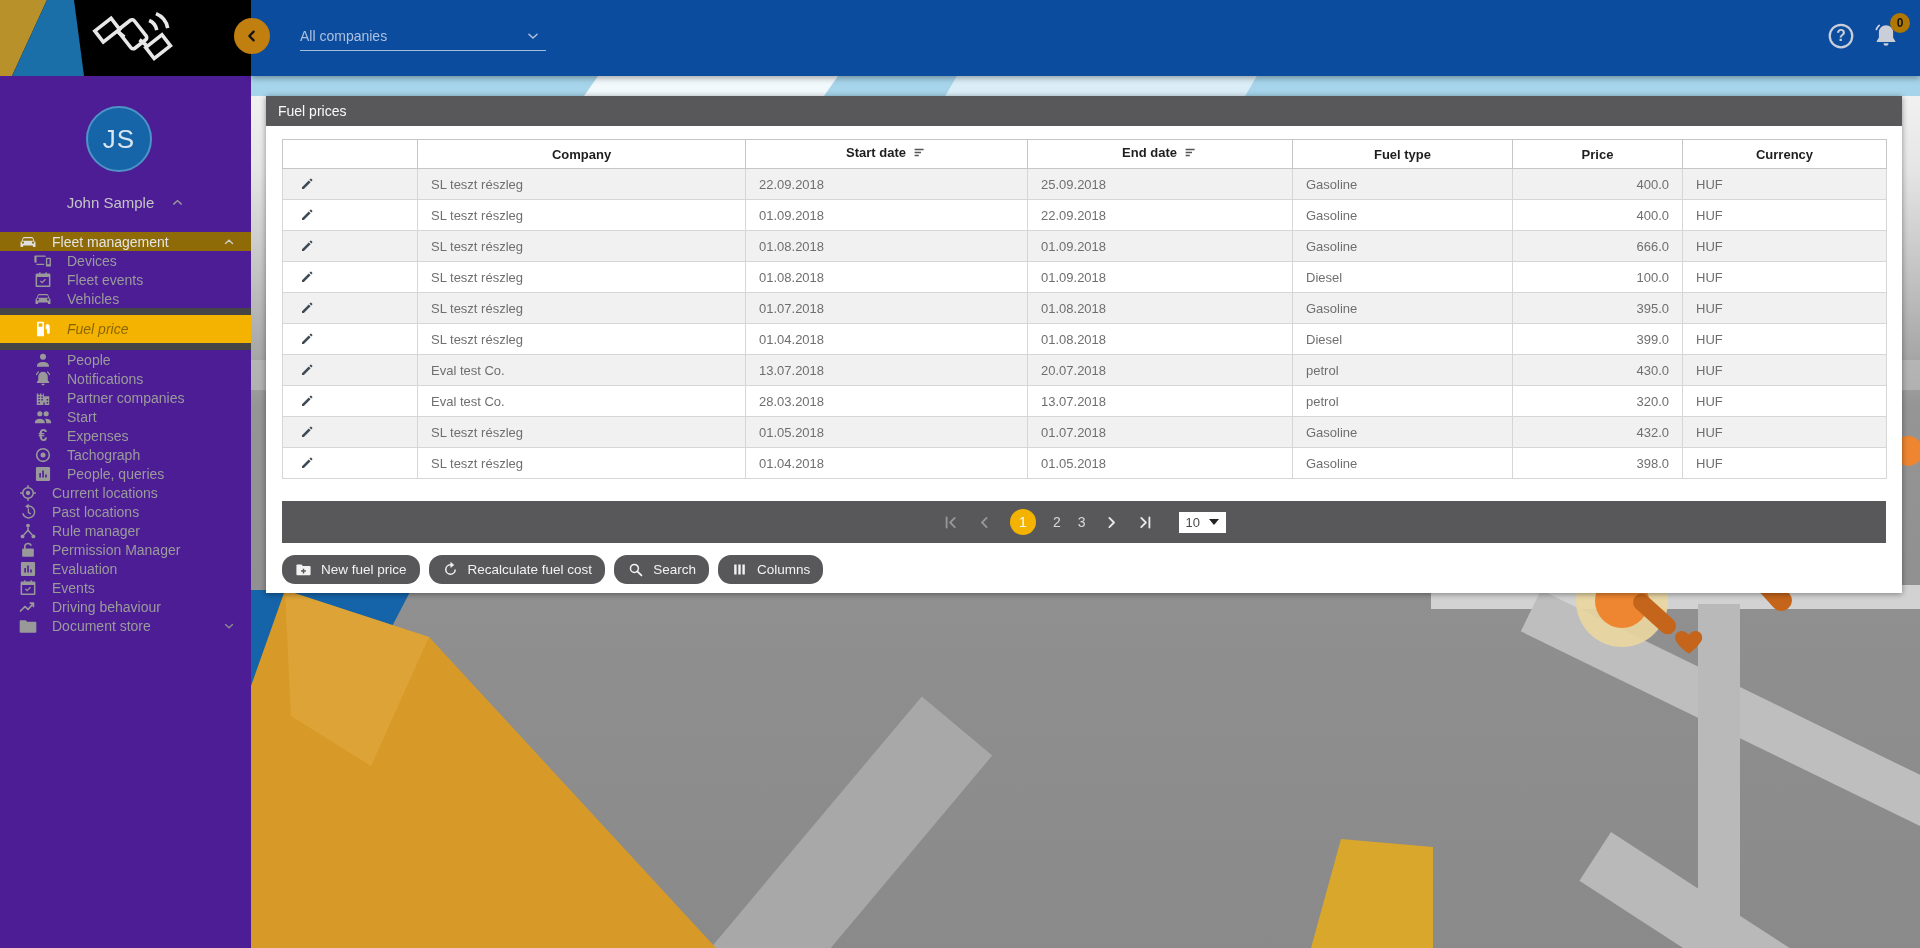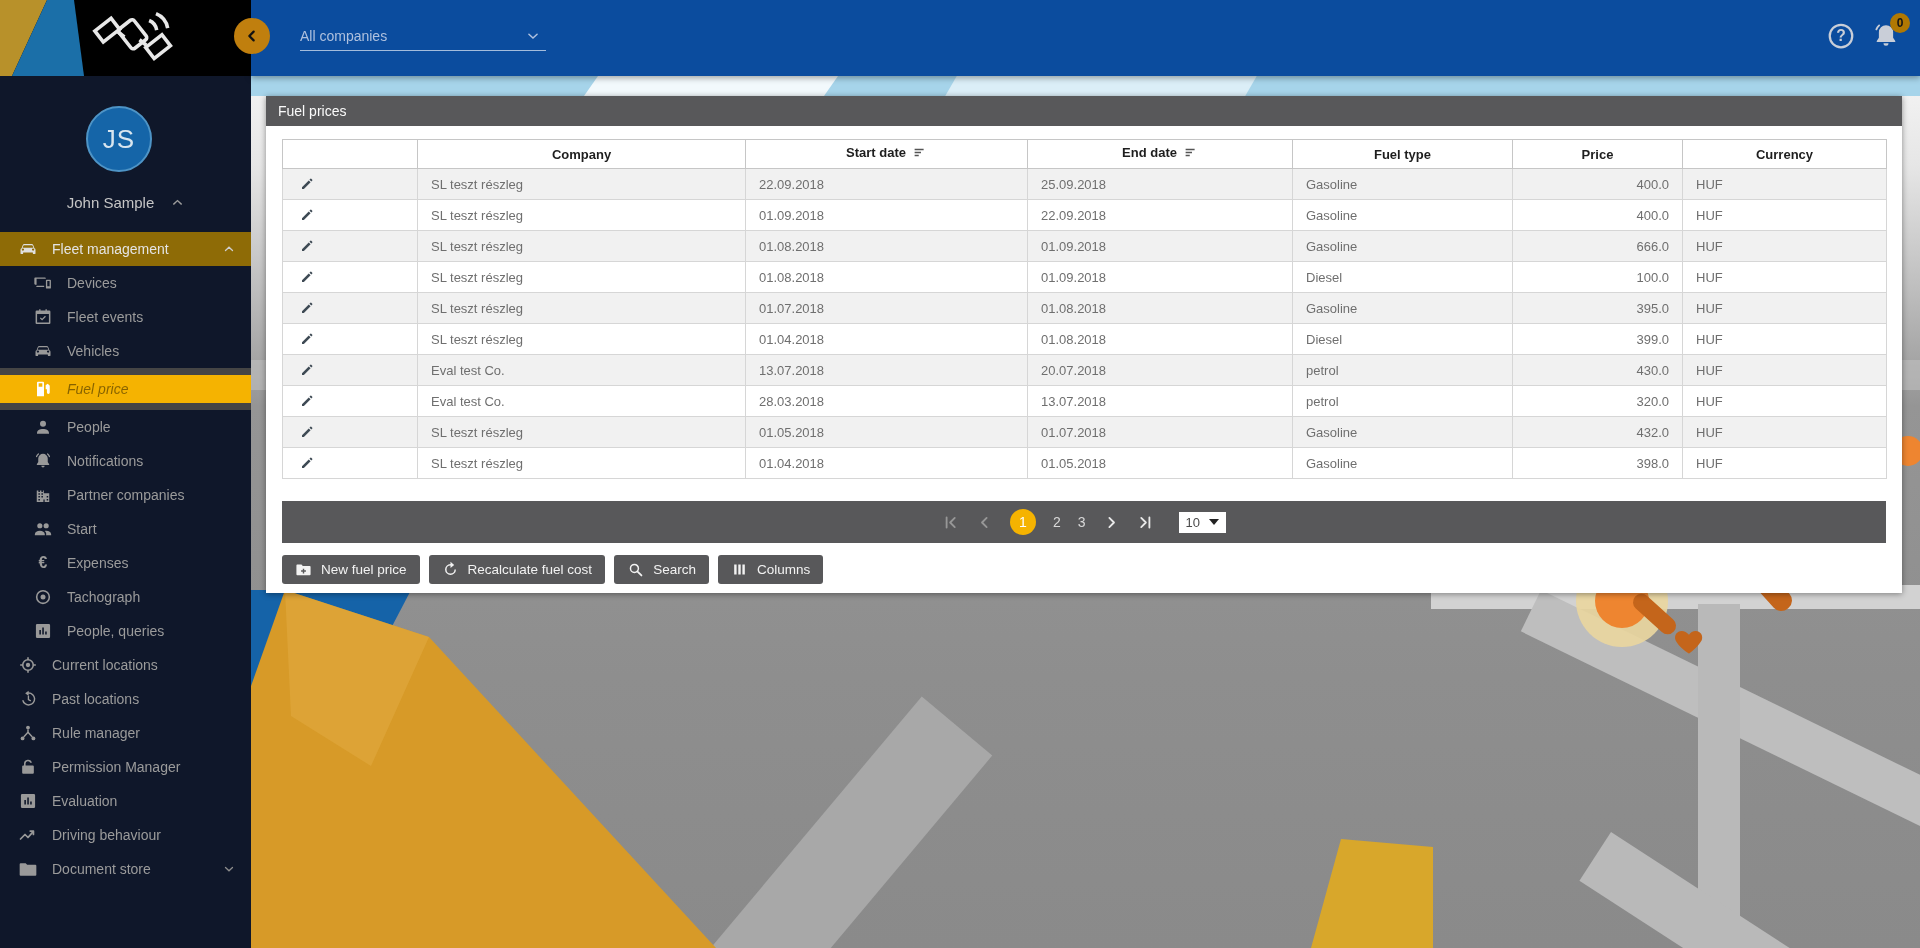--- a/index.html
+++ b/index.html
@@ -1,40 +1,40 @@
 <!DOCTYPE html>
 <html><head>
 <meta charset="utf-8">
 <style>
   * { box-sizing: border-box; margin: 0; padding: 0; }
   html,body { width:1920px; height:948px; overflow:hidden; background:#000;
     font-family:"Liberation Sans", sans-serif; position:relative; }
 
   
   .sidebar { position:absolute; left:0; top:0; width:251px; height:948px;
-    background:#0f172a; z-index:30; }
+    background:#4c1d95; z-index:30; }
   .logo-area { position:relative; height:76px; background:#000; overflow:hidden; }
   .logo-gold { position:absolute; left:0; top:0; width:110px; height:76px;
     background:#B8912A; clip-path:polygon(0 0, 47px 0, 12px 76px, 0 76px); }
   .logo-blue { position:absolute; left:0; top:0; width:130px; height:76px;
     background:#1B6FA8; clip-path:polygon(47px 0, 74px 0, 84px 76px, 12px 76px); }
   .logo-sat { position:absolute; left:78px; top:4px; width:112px; height:66px; }
 
   .avatar { position:absolute; left:86px; top:106px; width:66px; height:66px;
     border-radius:50%; background:#1565A8; border:2px solid #4E94C6;
     display:flex; align-items:center; justify-content:center;
     color:#D9E6EF; font-size:26px; letter-spacing:1px; }
   .user-row { position:absolute; left:0; top:191px; width:251px; height:22px;
     display:flex; align-items:center; justify-content:center; gap:17px;
     color:#C6C6C6; font-size:15px; }
   .user-row .icon svg { width:13px; height:13px; }
   .user-row .icon { color:#9B9B9B; display:flex; }
 
   .menu { position:absolute; left:0; top:232px; width:251px; }
-  .menu-item { height:34px; display:flex; align-items:center;
+  .menu-item { height:19px; display:flex; align-items:center;
     padding-left:18px; cursor:pointer; color:#999; }
   .menu-item.sub { padding-left:33px; }
   .menu-item .icon { width:20px; height:20px; display:flex; flex:0 0 20px; }
   .menu-item .icon svg { width:20px; height:20px; }
   .menu-label { margin-left:14px; font-size:14px; color:#9B9B9B; white-space:nowrap; }
   .menu-item.parent { background:#8E6B06; color:#DFDFDF; }
   .menu-item.parent .menu-label { color:#E4E4E4; }
   .menu-item.selected { background:#F5B301; height:42px;
     border-top:7px solid #454545; border-bottom:7px solid #454545; color:#FDFDFD; }
   .menu-item.selected .menu-label { color:rgba(0,0,0,0.45);font-style:italic; }
@@ -134,21 +134,21 @@
     color:#FFF; font-size:14px; display:flex; align-items:center;
     justify-content:center; cursor:pointer; }
   .pg-num { color:#D8D8D8; font-size:14px; cursor:pointer; }
   .page-size { margin-left:8px; background:#FFF; height:21px; padding:0 7px;
     display:flex; align-items:center; gap:9px; font-size:13px; color:#4A4A4A;
     cursor:pointer; }
   .page-size .tri { width:0; height:0; border-left:5px solid transparent;
     border-right:5px solid transparent; border-top:6px solid #222; }
 
   .actions { position:absolute; left:16px; top:459px; display:flex; gap:9px; }
-  .action-btn { height:29px; background:#58585A; border:none; border-radius:3px;
+  .action-btn { height:29px; background:#58585A; border:none; border-radius:13px;
     color:#F2F2F2; font-size:13.5px; display:flex; align-items:center; gap:9px;
     padding:0 13px; cursor:pointer; }
   .action-btn .icon { display:flex; }
   .action-btn svg { width:17px; height:17px; }
 </style>
 </head>
 <body>
 
 <div class="sidebar">
   <div class="logo-area">
@@ -320,20 +320,28 @@
       <div class="menu-item">
         <span class="icon ">
           <svg viewBox="0 0 24 24" fill="currentColor">
             <path d="M5 3.5h14A1.5 1.5 0 0120.5 5v14a1.5 1.5 0 01-1.5 1.5H5A1.5 1.5 0 013.5 19V5A1.5 1.5 0 015 3.5zm2.6 12.7h1.9v-5.4H7.6v5.4zm3.5 0h1.9V7.8h-1.9v8.4zm3.5 0h1.9v-3.6h-1.9v3.6z"></path>
           </svg>
         </span>
         <span class="menu-label">Evaluation</span>
       </div>
       <div class="menu-item">
         <span class="icon ">
+          <svg viewBox="0 0 24 24" fill="currentColor">
+            <path d="M7.4 2.6H9v2.1H7.4zM15 2.6h1.6v2.1H15zM4.4 4.3h15.2a1.3 1.3 0 011.3 1.3v13.6a1.3 1.3 0 01-1.3 1.3H4.4a1.3 1.3 0 01-1.3-1.3V5.6a1.3 1.3 0 011.3-1.3zm.5 4.1v10.3h14.2V8.4H4.9zm6 7.9l-2.7-2.7 1.1-1.1 1.6 1.6 3.5-3.5 1.1 1.1-4.6 4.6z"></path>
+          </svg>
+        </span>
+        <span class="menu-label">Events</span>
+      </div>
+      <div class="menu-item">
+        <span class="icon ">
           <svg viewBox="0 0 24 24" fill="none" stroke="currentColor" stroke-width="2.1" stroke-linecap="round" stroke-linejoin="round">
             <path d="M3 16.8l5.4-5.4 3.6 3.6 6.2-7"></path>
             <path d="M14.7 7.3h3.8v4"></path>
           </svg>
         </span>
         <span class="menu-label">Driving behaviour</span>
       </div>
       <div class="menu-item">
         <span class="icon ">
           <svg viewBox="0 0 24 24" fill="currentColor">

